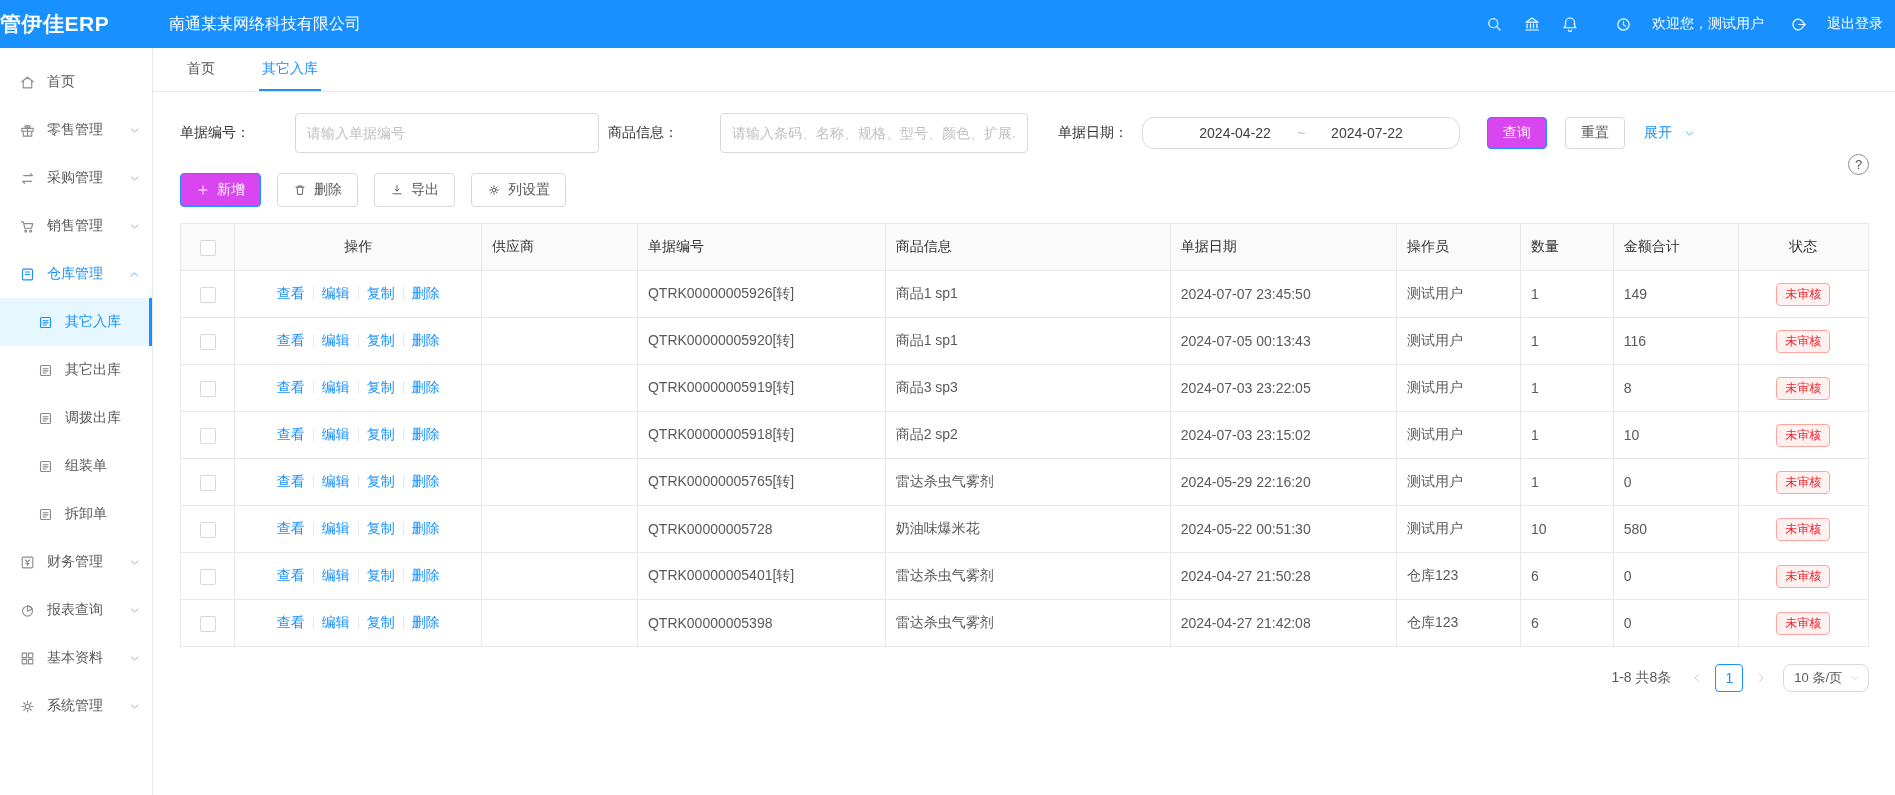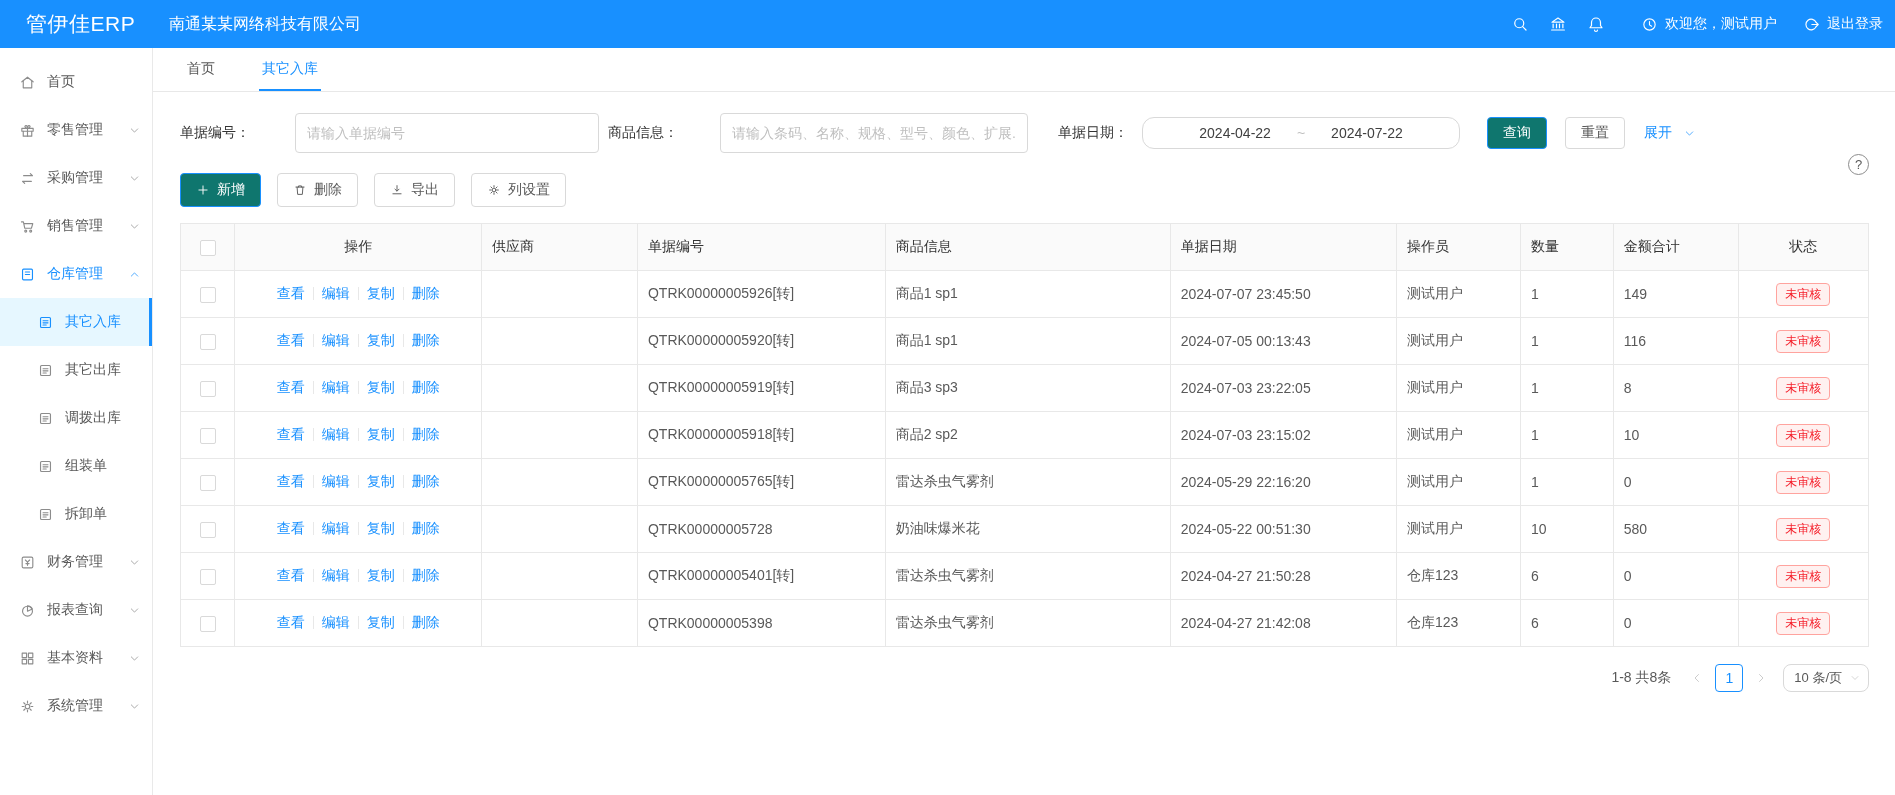--- a/index.html
+++ b/index.html
@@ -6,26 +6,26 @@
   html,body { margin:0; padding:0; }
   body {
     width:1895px; height:795px; overflow:hidden; background:#fff;
     font-family:"Liberation Sans","DejaVu Sans",sans-serif;
     font-size:14px; color:#333;
   }
   svg { display:block; }
 
   
   .topbar { height:48px; background:#1890ff; color:#fff; display:flex; align-items:center; }
-  .logo { flex:none; width:155px; padding-left:26px; font-size:21px; font-weight:normal; letter-spacing:0.5px; }
+  .logo { flex:none; width:155px; font-size:21px; font-weight:bold; letter-spacing:0.5px; }
   .company { font-size:16px; margin-left:14px; }
   .topbar-right { margin-left:auto; display:flex; align-items:center; padding-right:12px; }
   .tb-icon { width:38px; display:flex; justify-content:center; cursor:pointer; }
   .tb-icon svg { width:18px; height:18px; stroke:#fff; }
-  .tb-group { display:flex; align-items:center; gap:7px; margin-left:26px; cursor:pointer; }
+  .tb-group { display:flex; align-items:center; gap:20px; margin-left:26px; cursor:pointer; }
   .tb-group svg { width:17px; height:17px; stroke:#fff; }
 
   
   .layout { display:flex; height:747px; }
   .sidebar { flex:none; width:153px; border-right:1px solid #e9e9e9; padding-top:10px; background:#fff; }
   .side-item { height:48px; display:flex; align-items:center; padding:0 12px 0 19px;
                color:#595959; cursor:pointer; }
   .side-item .ico { width:17px; height:17px; margin-right:11px; color:#8c8c8c; flex:none; }
   .side-item .ico svg { width:17px; height:17px; }
   .side-item .chev { margin-left:auto; color:#8c8c8c; }
@@ -53,21 +53,21 @@
   .inp::placeholder { color:#bfbfbf; }
   .inp.bill-no { width:304px; margin-left:45px; }
   .f-label.product { margin-left:9px; }
   .inp.product { width:308px; margin-left:42px; }
   .f-label.date { margin-left:30px; }
   .daterange { margin-left:14px; width:318px; height:32px; border:1px solid #d9d9d9; border-radius:12px;
                display:flex; align-items:center; justify-content:center; gap:26px; color:#404040; cursor:pointer; }
   .btn { height:32px; border-radius:4px; border:1px solid #d9d9d9; background:#fff; color:#595959;
          font-size:14px; font-family:inherit; padding:0 15px; cursor:pointer; display:inline-flex;
          align-items:center; gap:7px; }
-  .btn.primary { background:#0f766e; border-color:#1890ff; color:#fff; }
+  .btn.primary { background:#d946ef; border-color:#1890ff; color:#fff; }
   .btn.search { margin-left:27px; }
   .btn.reset { margin-left:18px; }
   .expand-link { margin-left:19px; color:#1890ff; cursor:pointer; display:inline-flex; align-items:center; gap:12px; }
   .expand-link svg { width:11px; height:11px; }
 
   .toolbar-row { margin-top:20px; display:flex; align-items:flex-start; }
   .toolbar-row .btn { height:34px; margin-right:16px; }
   .toolbar-row .btn svg { width:14px; height:14px; }
   .help-circle { position:absolute; right:26px; top:62px; width:21px; height:21px; border:1px solid #8c8c8c;
                  border-radius:50%; color:#595959; font-size:13px; display:flex; align-items:center;

